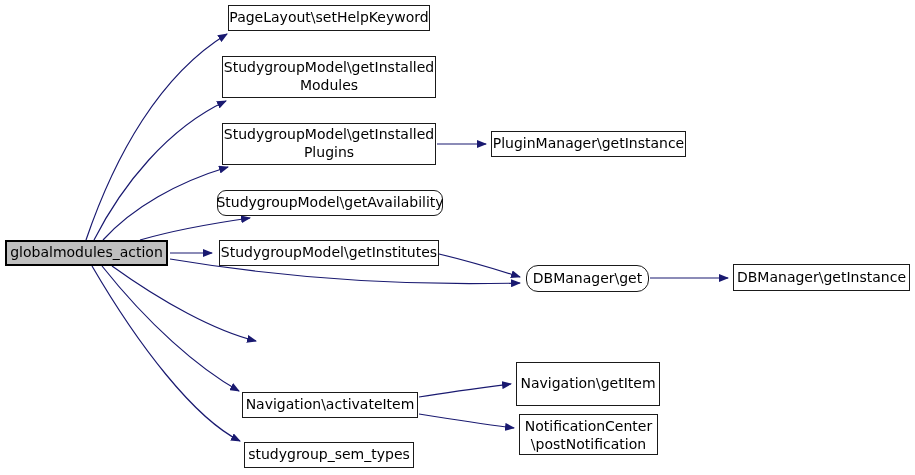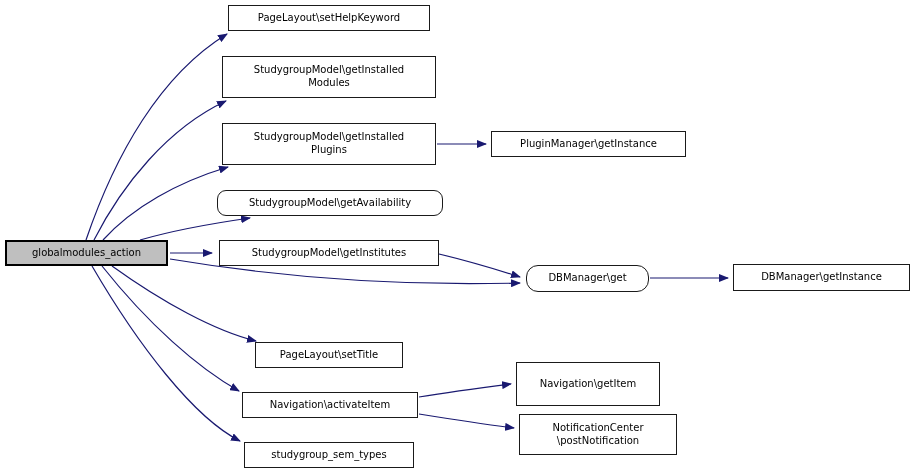--- a/index.html
+++ b/index.html
@@ -20,21 +20,21 @@
     stroke: #191970;
     stroke-width: 1.2;
     fill: none;
   }
   .node {
     position: absolute;
     box-sizing: border-box;
     border: 1px solid #1a1a1a;
     background: #ffffff;
     color: #000000;
-    font-size: 10px;
+    font-size: 14px;
     line-height: 1.28;
     display: flex;
     flex-direction: column;
     align-items: center;
     justify-content: center;
     white-space: nowrap;
     cursor: pointer;
   }
   .node.main {
     background: #bfbfbf;
@@ -101,34 +101,31 @@
   </div>
 
   <div class="node" style="left:526px; top:265px; width:123px; height:27px;border-radius:12px;">
     <span>DBManager\get</span>
   </div>
 
   <div class="node" style="left:733px; top:264px; width:177px; height:27px;">
     <span>DBManager\getInstance</span>
   </div>
 
-  <div class="node" style="left:255px; top:342px; width:148px; height:26px;">
-    <span>PageLayout\setTitle</span>
-  </div>
 
   <div class="node" style="left:242px; top:392px; width:176px; height:26px;">
     <span>Navigation\activateItem</span>
   </div>
 
   <div class="node" style="left:244px; top:442px; width:170px; height:26px;">
     <span>studygroup_sem_types</span>
   </div>
 
   <div class="node" style="left:516px; top:362px; width:144px; height:44px;">
     <span>Navigation\getItem</span>
   </div>
 
-  <div class="node" style="left:519px; top:414px; width:158px; height:41px;">
+  <div class="node" style="left:519px; top:414px; width:139px; height:41px;justify-content:flex-end;">
     <span>NotificationCenter</span>
     <span>\postNotification</span>
   </div>
 
 </div>
 
 </body></html>

